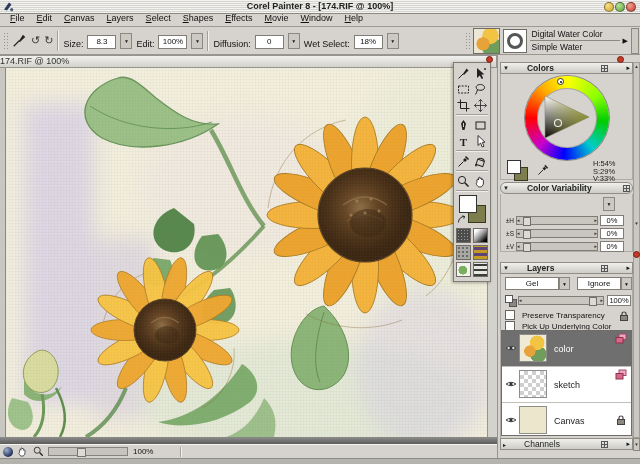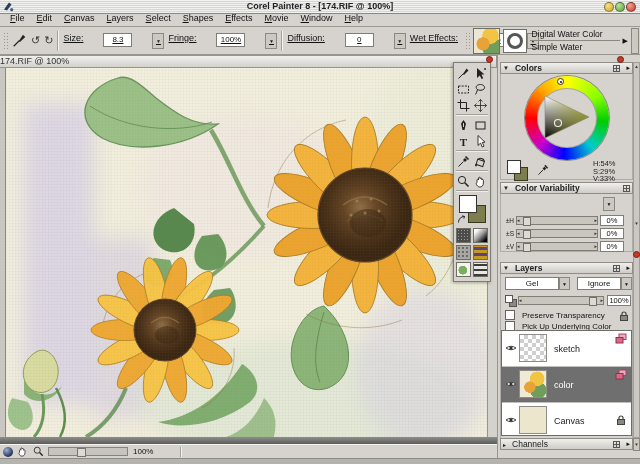--- a/index.html
+++ b/index.html
@@ -19,21 +19,21 @@
   
   .menubar{position:absolute;left:0;top:13px;width:640px;height:14px;box-sizing:border-box;
     border-bottom:1px solid #9c9a94;display:flex;align-items:flex-start;padding-left:4px;}
   .menu-item{display:inline-block;padding:0 6px;}
   .menu-item::first-letter{text-decoration:underline;}
   
   .propbar{position:absolute;left:0;top:27px;width:640px;height:28px;box-sizing:border-box;border-bottom:1px solid #98968f;}
   .prop-left{position:absolute;left:0;top:0;height:27px;display:flex;align-items:center;gap:4px;padding-left:3px;}
   .grip{width:5px;height:18px;background-image:radial-gradient(circle,#97958e 32%,transparent 40%);background-size:3px 3px;}
   .vsep{width:0;height:20px;border-left:1px solid #a2a099;border-right:1px solid #f3f3f0;}
-  .pfield{display:flex;align-items:flex-start;gap:20px;text-decoration:underline;}
+  .pfield{display:flex;align-items:flex-end;gap:4px;}
   .valbox{height:12px;min-width:23px;padding:0 2px;background:#fff;border:1px solid #7f7d76;
     font-size:8px;display:flex;align-items:center;justify-content:center;}
   .spin{width:10px;height:14px;background:#ccc9c3;border:1px solid #8a8880;display:flex;align-items:center;justify-content:center;font-size:5px;color:#222;}
   .brushsel{position:absolute;right:1px;top:0;height:27px;display:flex;align-items:center;gap:3px;}
   .brush-img{width:25px;height:24px;border:1px solid #6f6d66;
     background:radial-gradient(circle at 36% 62%,#e8a23a 0 29%,transparent 31%),
       radial-gradient(circle at 66% 28%,#f1c443 0 33%,transparent 35%),
       radial-gradient(circle at 72% 76%,#6f9e5c 0 38%,transparent 40%),#ece7d4;}
   .dab{width:22px;height:22px;background:#fff;border:1px solid #6f6d66;position:relative;}
   .dab::after{content:"";position:absolute;inset:3px;border:3px solid #555;border-radius:50%;}
@@ -74,21 +74,21 @@
   .sel-grid{display:grid;grid-template-columns:17px 17px;justify-content:center;}
   .sel{width:15px;height:15px;border:1px solid #6f6d66;box-sizing:border-box;margin:1px;}
   .sel.paper{background-image:radial-gradient(circle,#9a9a98 18%,transparent 20%);background-size:3px 3px;background-color:#4c4c4a;}
   .sel.grad{background:linear-gradient(135deg,#fff 15%,#999 50%,#000 88%);}
   .sel.pattern{background-image:radial-gradient(circle,#6a6a68 25%,transparent 28%);background-size:4px 4px;background-color:#a8a8a4;}
   .sel.weave{background:repeating-linear-gradient(0deg,#c49a22 0 3px,#5c4474 3px 6px),repeating-linear-gradient(90deg,rgba(200,160,40,.6) 0 3px,rgba(70,50,100,.6) 3px 6px);}
   .sel.look{background:radial-gradient(circle at 45% 55%,#79b060 0 42%,transparent 45%),#f4f4ee;}
   .sel.nozzle{background:repeating-linear-gradient(0deg,#3c3c38 0 2px,#e8e8e2 2px 5px);}
   
   .palettes{position:absolute;left:497px;top:55px;width:143px;height:403px;background:#d6d3ce;border-left:1px solid #96948e;box-sizing:border-box;}
-  .panel-hdr{position:absolute;left:2px;width:133px;height:12px;box-sizing:border-box;display:flex;align-items:center;gap:6px;
+  .panel-hdr{position:absolute;left:2px;width:133px;height:12px;box-sizing:border-box;display:flex;align-items:center;gap:18px;
     background:linear-gradient(#efefec,#ceccc7);border:1px solid #8f8d86;padding:0 2px;}
   .hdr-arrow{font-size:6px;color:#222;}
   .hdr-title{flex:1;font-weight:bold;font-size:8.5px;color:#222;white-space:nowrap;}
   .hdr-grid{width:7px;height:7px;border:1px solid #555;box-sizing:border-box;
     background-image:linear-gradient(#555 1px,transparent 1px),linear-gradient(90deg,#555 1px,transparent 1px);
     background-size:3px 3px;background-position:-1px -1px;}
   .panel-body{position:absolute;left:2px;width:133px;box-sizing:border-box;background:#d6d3ce;border:1px solid #aeaca6;border-top:none;}
   
   .wheel{position:absolute;left:24px;top:2px;width:84px;height:84px;border-radius:50%;
     background:conic-gradient(#ff0 0deg,#8f0 55deg,#0c0 95deg,#0cc 140deg,#00f 185deg,#c0c 225deg,#f00 270deg,#fa0 320deg,#ff0 360deg);
@@ -186,32 +186,32 @@
     <span style="font-size:11px;color:#333;">↺</span>
     <span style="font-size:11px;color:#333;">↻</span>
     <div class="vsep"></div>
 
     <div class="pfield">
       <span class="lbl">Size:</span>
       <span class="valbox">8.3</span>
       <span class="spin">▼</span>
     </div>
     <div class="pfield">
-      <span class="lbl">Fringe:</span>
+      <span class="lbl">Edit:</span>
       <span class="valbox">100%</span>
       <span class="spin">▼</span>
     </div>
     <div class="vsep"></div>
     <div class="pfield">
       <span class="lbl">Diffusion:</span>
       <span class="valbox">0</span>
       <span class="spin">▼</span>
     </div>
     <div class="pfield">
-      <span class="lbl">Wet Effects:</span>
+      <span class="lbl">Wet Select:</span>
       <span class="valbox">18%</span>
       <span class="spin">▼</span>
     </div>
   </div>
 
   <div class="brushsel">
     <div class="grip"></div>
     <div class="brush-img"></div>
     <div class="dab"></div>
     <div class="bs-names">
@@ -498,21 +498,21 @@
         <path d="M6,5 L8,3 L10,5 L8,7 Z" fill="#222"></path>
         <path d="M8.5,1.5 L11.5,4.5" stroke="#222" stroke-width="1.6"></path>
     </svg>
     <div class="hsv-text">
       <div>H:54%</div>
       <div>S:29%</div>
       <div>V:33%</div>
     </div>
   </div>
 
-  <div class="panel-hdr" style="top:127px;">
+  <div class="panel-hdr" style="top:127px;border-radius:6px;">
     <span class="hdr-arrow">▼</span>
     <span class="hdr-title">Color Variability</span>
     <span class="hdr-grid"></span>
   </div>
   <div class="panel-body" style="top:139px;height:58px;">
     <div class="cv-mode-btn">▼</div>
     <div class="sl-row" style="top:21px;">
       <span class="sl-lbl">±H</span>
       <div class="sl-track">
           <span class="end-l">◂</span>
@@ -572,44 +572,44 @@
       <span class="cb"></span>
       <span style="font-size:8px;">Pick Up Underlying Color</span>
     </div>
     <svg style="position:absolute;left:118px;top:36px;" width="10" height="12" viewBox="0 0 10 12">
       <rect x="1.5" y="5.5" width="7" height="5" fill="#8a8880" stroke="#44423e"></rect>
       <path d="M3,5.5 V3.5 C3,1.5 7,1.5 7,3.5 V5.5" fill="none" stroke="#44423e" stroke-width="1.2"></path>
     </svg>
   </div>
 
   <div class="layer-list">
+    <div class="lrow selected">
+      <svg class="leye" width="12" height="8" viewBox="0 0 12 8">
+        <path d="M1,4 Q6,.5 11,4 Q6,7.5 1,4 Z" fill="#fff" stroke="#444"></path>
+          <circle cx="6" cy="4" r="1.6" fill="#333"></circle>
+      </svg>
+      <div class="lthumb paint"></div>
+      <span class="lname">color</span>
+      <svg class="lbadge" width="12" height="11" viewBox="0 0 12 11">
+        <rect x="4" y="1" width="7" height="5.5" fill="#f0a8bc" stroke="#a04868"></rect>
+          <rect x="1" y="4.5" width="7" height="5.5" fill="#d86888" stroke="#90304e"></rect>
+      </svg>
+    </div>
     <div class="lrow">
       <svg class="leye" width="12" height="8" viewBox="0 0 12 8">
         <path d="M1,4 Q6,.5 11,4 Q6,7.5 1,4 Z" fill="#fff" stroke="#444"></path>
           <circle cx="6" cy="4" r="1.6" fill="#333"></circle>
       </svg>
       <div class="lthumb checker"></div>
       <span class="lname">sketch</span>
       <svg class="lbadge" width="12" height="11" viewBox="0 0 12 11">
         <rect x="4" y="1" width="7" height="5.5" fill="#f0a8bc" stroke="#a04868"></rect>
           <rect x="1" y="4.5" width="7" height="5.5" fill="#d86888" stroke="#90304e"></rect>
       </svg>
     </div>
-    <div class="lrow selected">
-      <svg class="leye" width="12" height="8" viewBox="0 0 12 8">
-        <path d="M1,4 Q6,.5 11,4 Q6,7.5 1,4 Z" fill="#fff" stroke="#444"></path>
-          <circle cx="6" cy="4" r="1.6" fill="#333"></circle>
-      </svg>
-      <div class="lthumb paint"></div>
-      <span class="lname">color</span>
-      <svg class="lbadge" width="12" height="11" viewBox="0 0 12 11">
-        <rect x="4" y="1" width="7" height="5.5" fill="#f0a8bc" stroke="#a04868"></rect>
-          <rect x="1" y="4.5" width="7" height="5.5" fill="#d86888" stroke="#90304e"></rect>
-      </svg>
-    </div>
     <div class="lrow">
       <svg class="leye" width="12" height="8" viewBox="0 0 12 8">
         <path d="M1,4 Q6,.5 11,4 Q6,7.5 1,4 Z" fill="#fff" stroke="#444"></path>
           <circle cx="6" cy="4" r="1.6" fill="#333"></circle>
       </svg>
       <div class="lthumb canvasbg"></div>
       <span class="lname">Canvas</span>
       <svg class="llock" width="10" height="12" viewBox="0 0 10 12">
         <rect x="1.5" y="5.5" width="7" height="5" fill="#8a8880" stroke="#44423e"></rect>
         <path d="M3,5.5 V3.5 C3,1.5 7,1.5 7,3.5 V5.5" fill="none" stroke="#44423e" stroke-width="1.2"></path>

